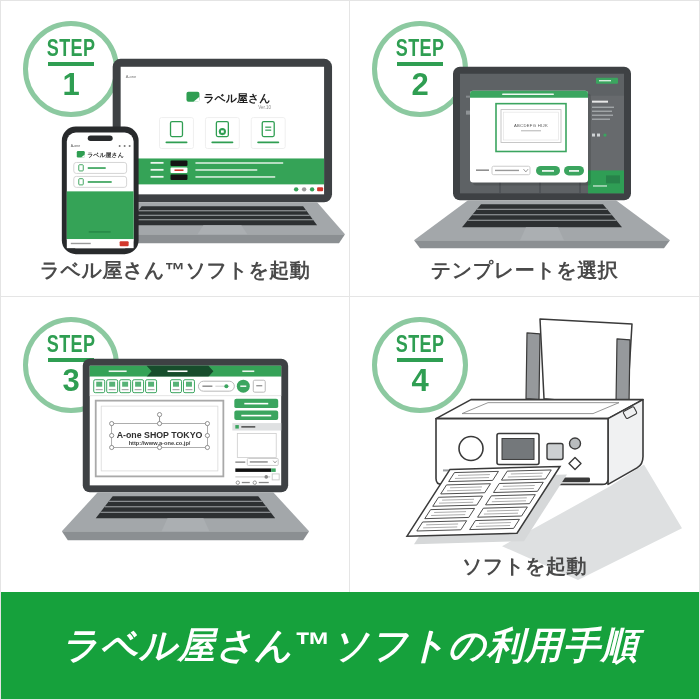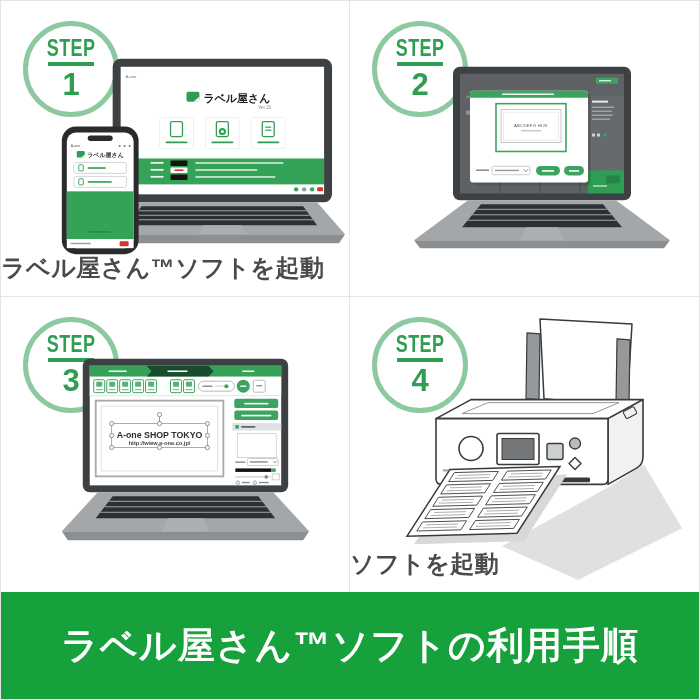--- a/index.html
+++ b/index.html
@@ -17,25 +17,25 @@
   .illus{position:absolute;inset:0;width:100%;height:100%;z-index:2;}
   .badge{
     position:absolute;top:20px;left:22px;width:86px;height:86px;border-radius:50%;
     background:#fff;border:5px solid #8CC9A0;z-index:1;
     display:flex;flex-direction:column;align-items:center;justify-content:center;
   }
   .badge .word{font-size:20px;font-weight:bold;color:#2F9E52;letter-spacing:.5px;transform:scale(.9,1.18);line-height:1;}
   .badge .rule{width:46px;height:3.5px;background:#2F9E52;margin:4px 0 3px;}
   .badge .num{font-size:31px;font-weight:bold;color:#2F9E52;line-height:1;}
   .caption{
-    position:absolute;left:0;right:0;bottom:12px;z-index:3;
-    font-size:24px;font-weight:bold;color:#4A4A4A;letter-spacing:.5px;
+    position:absolute;left:0;right:0;bottom:12px;z-index:3;text-align:center;
+    font-size:20px;font-weight:bold;color:#4A4A4A;letter-spacing:.5px;
   }
   .banner{flex:1;background:#16A13C;display:flex;align-items:center;justify-content:center;}
-  .banner h1{margin:8px;color:#fff;font-size:37px;font-weight:bold;letter-spacing:1px;}
+  .banner h1{margin:8px;color:#fff;font-size:37px;font-weight:bold;letter-spacing:1px;font-style:italic;}
 </style>
 </head>
 <body>
 
 <div class="page">
   <div class="grid">
 
     <section class="panel brd-r brd-b">
       <div class="badge">
         <span class="word">STEP</span>
@@ -195,20 +195,21 @@
             </g>
           </g>
 
           <path d="M118,200 L266,200 L320,240 L64,240 Z" fill="#A3A7AA"></path>
           <path d="M64,240 L320,240 L314,248 L70,248 Z" fill="#8B8F92"></path>
           <path d="M131,204 L253,204 L272,227 L112,227 Z" fill="#2D3032"></path>
           <path d="M126.9,209 H257.1 M122.3,214.5 H261.7 M117.8,220 H266.2" stroke="#A3A7AA" stroke-width="1" fill="none"></path>
           <path d="M176,227 L208,227 L214,240 L170,240 Z" fill="#ABAFB2"></path>
         </g>
       </svg>
+      <div class="caption">テンプレートを選択</div>
     </section>
 
     <section class="panel brd-r">
       <div class="badge">
         <span class="word">STEP</span>
         <span class="rule"></span>
         <span class="num">3</span>
       </div>
       <svg class="illus" viewBox="0 0 349 296" preserveAspectRatio="none">
         <g>

